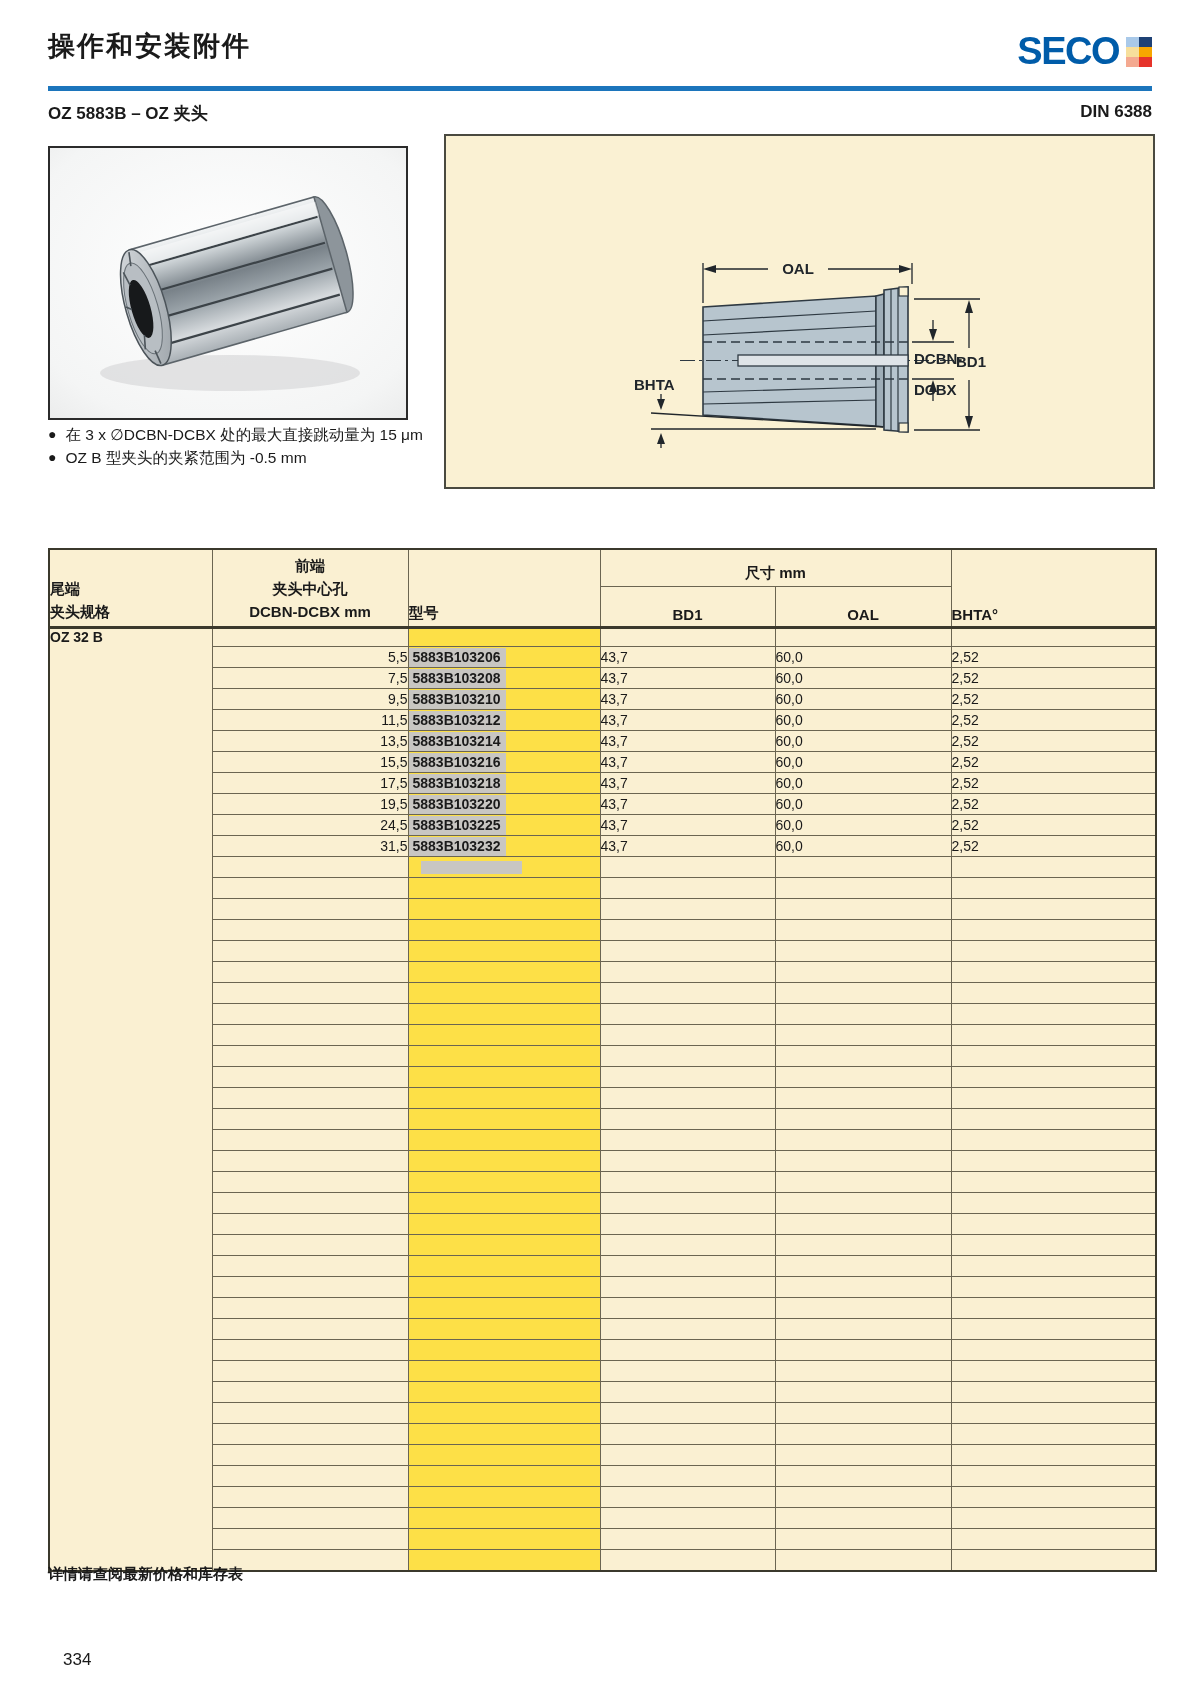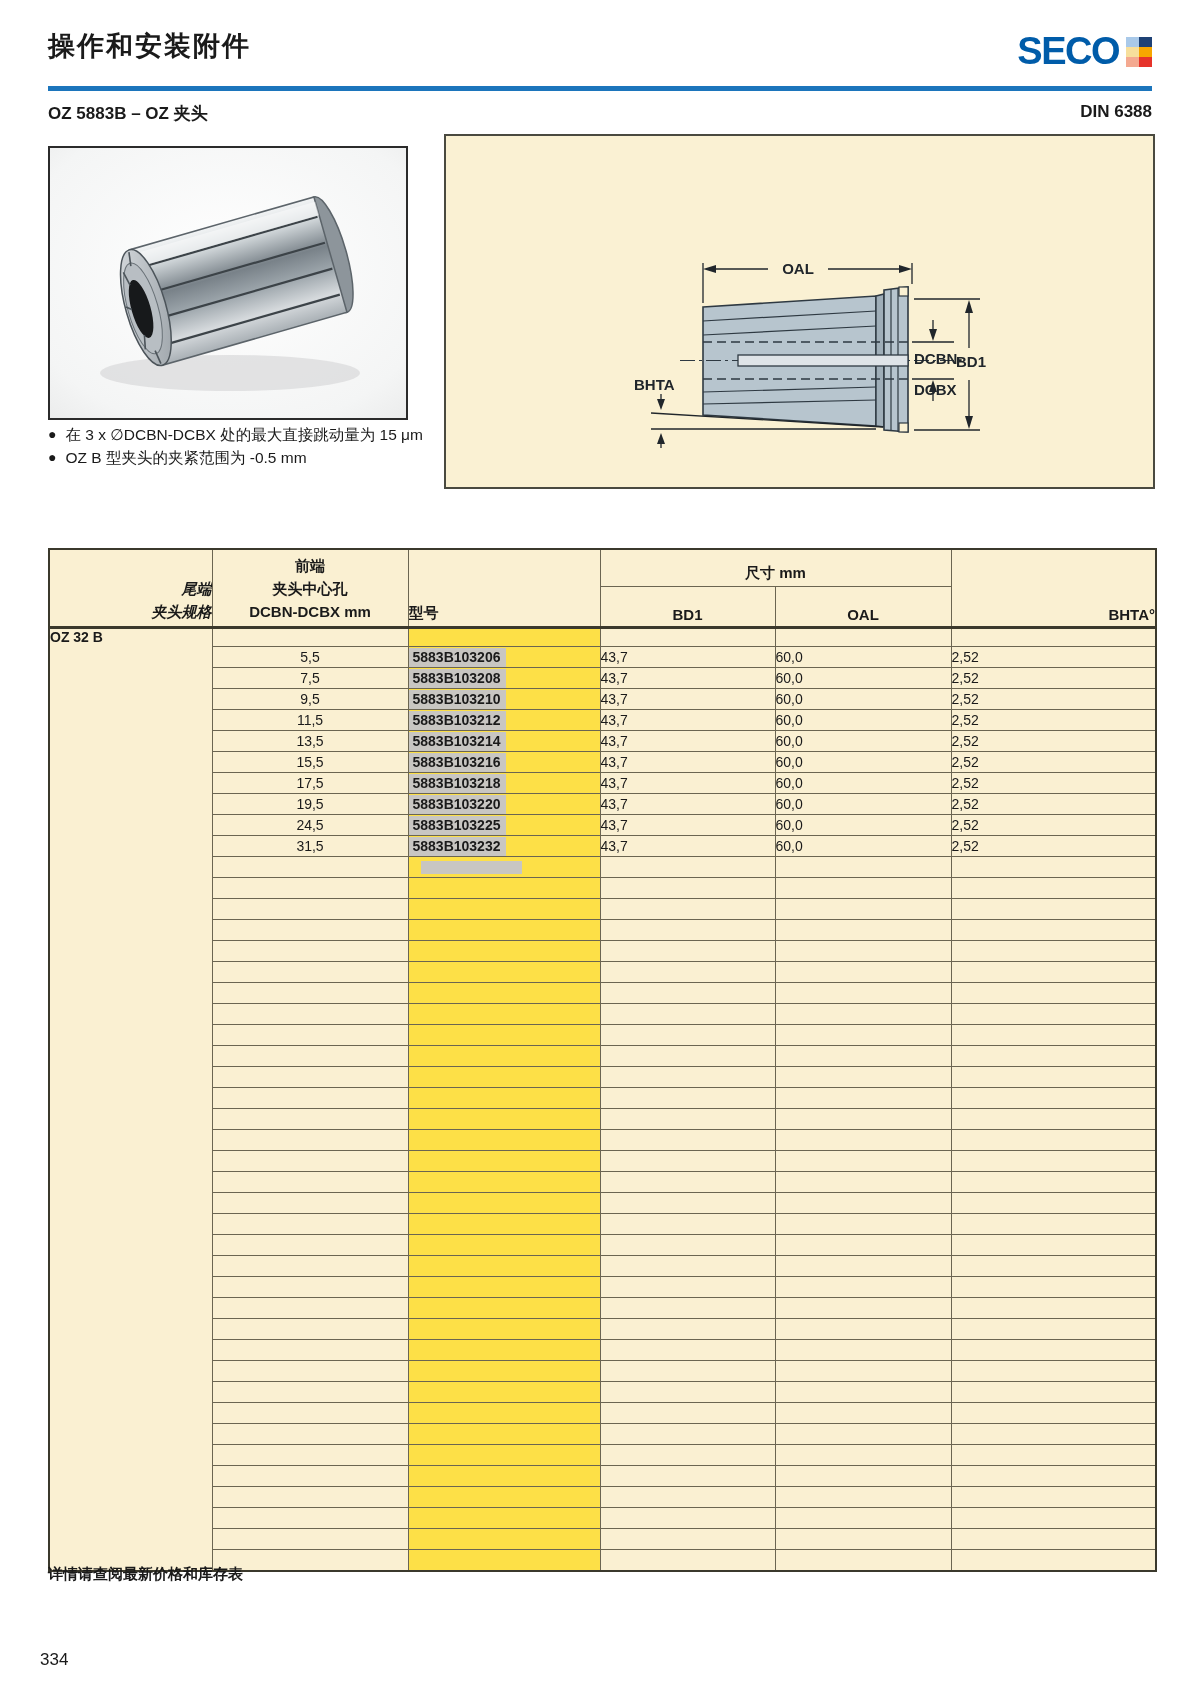--- a/index.html
+++ b/index.html
@@ -28,40 +28,40 @@
   .diagram-box{position:absolute;left:444px;top:134px;width:707px;height:351px;border:2px solid #4A4A40;background:#FAF1D3;}
   .diagram-box svg{display:block;width:100%;height:100%;}
   .dlabel{font-family:"Liberation Sans","DejaVu Sans",sans-serif;font-size:15px;font-weight:bold;fill:#20262b;}
 
   
   .table-wrap{position:absolute;left:48px;top:548px;}
   table.spec{border-collapse:collapse;table-layout:fixed;width:1107px;background:#FAF0D2;border:2px solid #3B392C;}
   table.spec th,table.spec td{border:1px solid #6B6551;padding:0;font-size:14px;overflow:hidden;}
   table.spec thead th{background:#FAF0D2;font-size:15px;font-weight:bold;vertical-align:bottom;padding-bottom:3px;}
   th.peach,td.peach{background:#fde047;}
-  th.hdr-tail{text-align:right;padding-left:10px;line-height:23px;font-style:italic;}
+  th.hdr-tail{text-align:left;padding-left:10px;line-height:23px;}
   th.hdr-front{text-align:center;line-height:23px;}
   th.hdr-model{text-align:left;padding-left:12px;}
   th.hdr-dims{vertical-align:middle;text-align:center;padding-bottom:0;height:33px;}
   th.hdr-sub{text-align:center;height:36px;}
-  th.hdr-bhta{text-align:right;}
+  th.hdr-bhta{text-align:left;}
   .hdr-bottom{border-bottom:3px solid #3B392C !important;}
   tr.spacer-row{height:19px;}
   tr.data-row{height:21px;}
   tr.empty-row{height:21px;}
   td.col-group{vertical-align:top;text-align:left;padding:3px 0 0 10px;font-weight:bold;font-size:15px;}
-  td.c-bore{text-align:center;}
+  td.c-bore{text-align:right;}
   td.c-model{text-align:left;padding-left:12px;}
   td.c-val{}
   .model-hl{display:inline-block;background:#C8C6C2;font-weight:bold;padding:1px 6px 1px 4px;line-height:17px;}
   .model-hl.tail{display:block;width:101px;height:13px;padding:0;margin-left:12px;}
 
   
   .footer-note{position:absolute;left:48px;top:1565px;font-size:15px;font-weight:bold;}
-  .page-number{position:absolute;left:40px;top:1650px;font-size:17px;}
+  .page-number{position:absolute;left:63px;top:1650px;font-size:17px;}
 </style>
 </head>
 <body>
 
 <div class="page">
 
   <div class="title">操作和安装附件</div>
   <div class="logo">
     <div class="logo-text">SECO</div>
     <div class="logo-grid">

